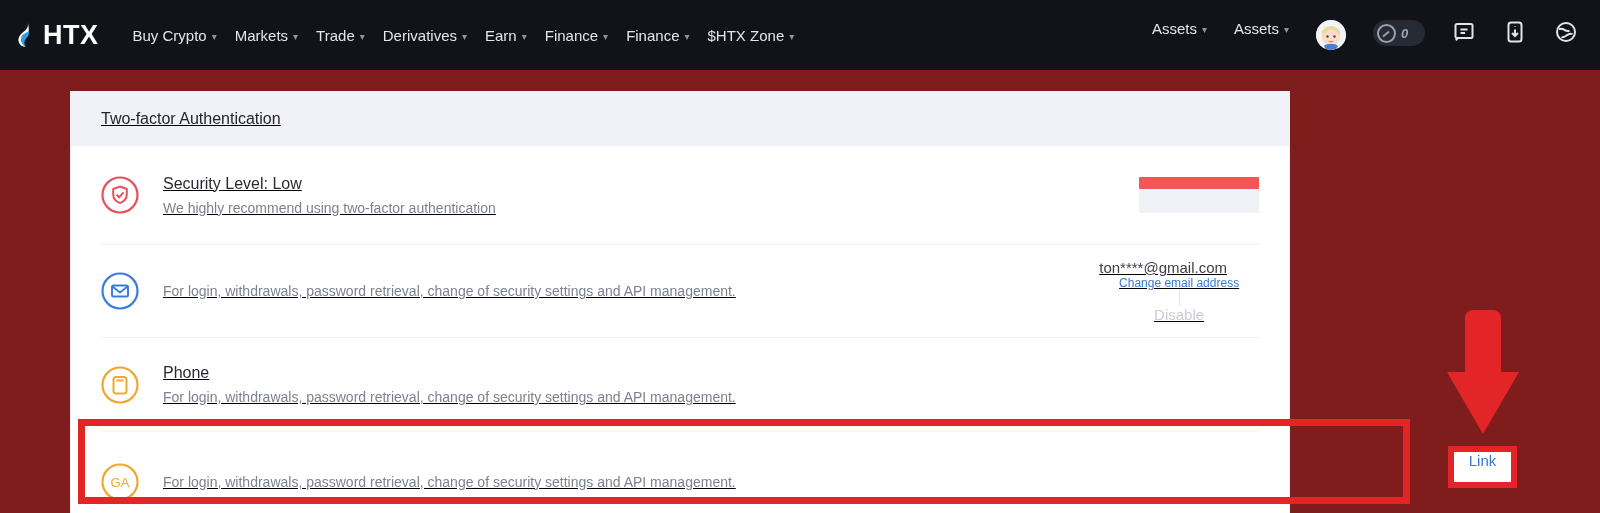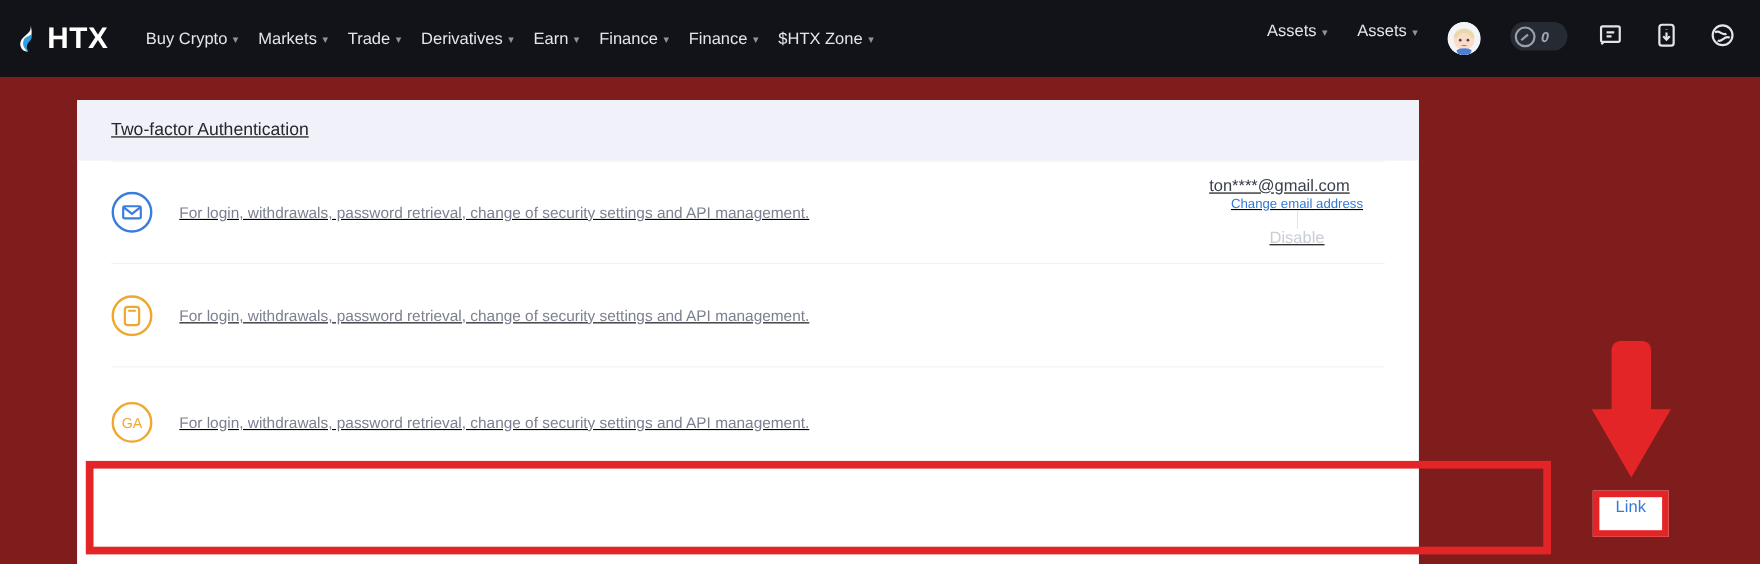--- a/index.html
+++ b/index.html
@@ -153,20 +153,36 @@
         <path d="M7.5 16.8c4.5 2.2 5.5-5 11-2.6"></path>
       </svg>
     </div>
   </header>
 
   <section class="panel">
     <div class="panel-header">
       <span>Two-factor Authentication</span>
     </div>
 
+    <div class="row row-1">
+      <svg class="row-icon" viewBox="0 0 38 38" fill="none" stroke="#e8505b" stroke-width="2">
+        <circle cx="19" cy="19" r="17.5" stroke-width="2.2"></circle>
+        <path d="M19 10.5l6.8 2.5v5.3c0 4.4-2.9 7.4-6.8 8.8-3.9-1.4-6.8-4.4-6.8-8.8V13z"></path>
+        <path d="M15.6 18.7l2.6 2.6 4.3-5"></path>
+      </svg>
+      <div class="row-text">
+        <div class="row-title">Security Level: Low</div>
+        <div class="row-desc">We highly recommend using two-factor authentication</div>
+      </div>
+      <div class="row-right">
+          <div class="seg filled"></div>
+          <div class="seg"></div>
+          <div class="seg"></div>
+        </div>
+    </div>
     <div class="divider"></div>
 
     <div class="row row-2">
       <svg class="row-icon" viewBox="0 0 38 38" fill="none" stroke="#3b7ddd" stroke-width="2">
         <circle cx="19" cy="19" r="17.5" stroke-width="2.2"></circle>
         <rect x="11" y="13.5" width="16" height="11" rx="1.5"></rect>
         <path d="M11.5 14.5l7.5 6 7.5-6"></path>
       </svg>
       <div class="row-text">
         <div class="row-desc">For login, withdrawals, password retrieval, change of security settings and API management.</div>
@@ -180,20 +196,21 @@
     </div>
     <div class="divider"></div>
 
     <div class="row row-3">
       <svg class="row-icon" viewBox="0 0 38 38" fill="none" stroke="#efa82f" stroke-width="2">
         <circle cx="19" cy="19" r="17.5" stroke-width="2.2"></circle>
         <rect x="12.5" y="11" width="13" height="16.5" rx="2.5"></rect>
         <line x1="15.5" y1="14.5" x2="22.5" y2="14.5"></line>
       </svg>
       <div class="row-text">
+        <div class="row-title">Phone</div>
         <div class="row-desc">For login, withdrawals, password retrieval, change of security settings and API management.</div>
       </div>
     </div>
     <div class="divider"></div>
 
     <div class="row row-4">
       <svg class="row-icon" viewBox="0 0 38 38" fill="none" stroke="#efa82f" stroke-width="2.2">
         <circle cx="19" cy="19" r="17.5"></circle>
         <text x="19" y="24" text-anchor="middle" font-size="13" font-family="Liberation Sans, sans-serif" fill="#efa82f" stroke="none">GA</text>
       </svg>

